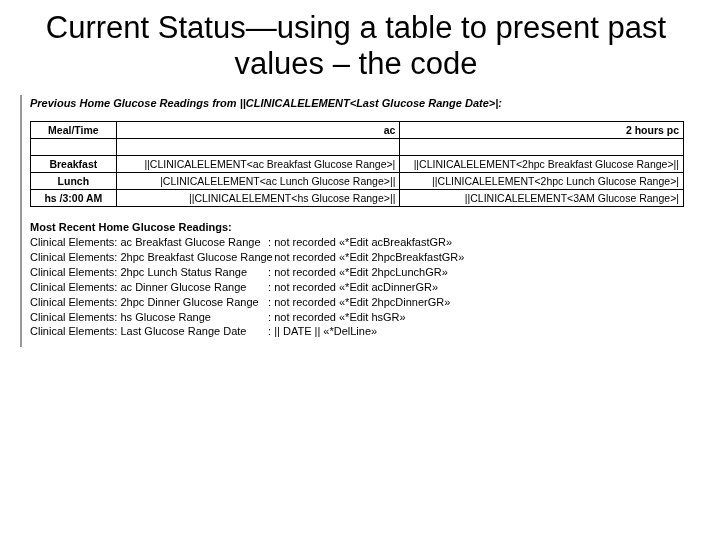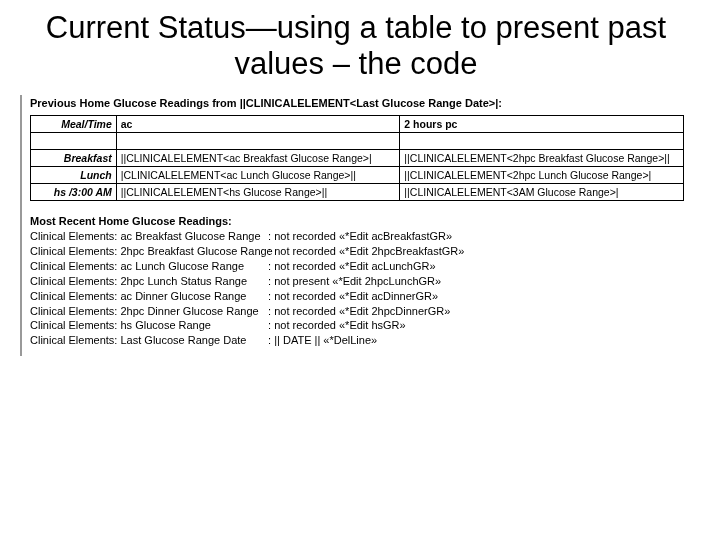--- a/index.html
+++ b/index.html
@@ -22,44 +22,44 @@
     margin: 2px 0 14px 0;
     font-weight: normal;
   }
   .content-area {
     border-left: 2px solid #999;
     padding: 2px 8px 8px 8px;
     font-size: 11px;
   }
   .prev-heading {
     font-weight: bold;
-    margin: 0 0 6px 0;
+    margin: 0 0 12px 0;
+    font-style: italic;
   }
   table.glucose {
     border-collapse: collapse;
     width: 100%;
     font-size: 10.5px;
     margin-bottom: 14px;
   }
   table.glucose th, table.glucose td {
     border: 1px solid #000;
     padding: 1px 4px;
-    text-align: left;
+    text-align: right;
     vertical-align: middle;
     height: 14px;
     box-sizing: content-box;
   }
   table.glucose th {
     font-weight: bold;
   }
   table.glucose .mealcol {
     width: 13%;
-    text-align: right;
+    text-align: center;
     font-weight: bold;
-    font-style: italic;
   }
   table.glucose .datacol {
     width: 43%;
   }
   .recent-heading {
     font-weight: bold;
     margin: 0 0 2px 0;
   }
   .recent-list {
     font-size: 11px;
@@ -122,26 +122,22 @@
     <div class="recent-list">
       <div class="row">
         <span class="label">Clinical Elements: ac Breakfast Glucose Range</span>
         <span class="val">: not recorded «*Edit acBreakfastGR»</span>
       </div>
       <div class="row">
         <span class="label">Clinical Elements: 2hpc Breakfast Glucose Range</span>
         <span class="val">: not recorded «*Edit 2hpcBreakfastGR»</span>
       </div>
       <div class="row">
-        <span class="label">Clinical Elements: ac Lunch Glucose Range</span>
-        <span class="val">: not recorded «*Edit acLunchGR»</span>
-      </div>
-      <div class="row">
         <span class="label">Clinical Elements: 2hpc Lunch Status Range</span>
-        <span class="val">: not present «*Edit 2hpcLunchGR»</span>
+        <span class="val">: not recorded «*Edit 2hpcLunchGR»</span>
       </div>
       <div class="row">
         <span class="label">Clinical Elements: ac Dinner Glucose Range</span>
         <span class="val">: not recorded «*Edit acDinnerGR»</span>
       </div>
       <div class="row">
         <span class="label">Clinical Elements: 2hpc Dinner Glucose Range</span>
         <span class="val">: not recorded «*Edit 2hpcDinnerGR»</span>
       </div>
       <div class="row">

